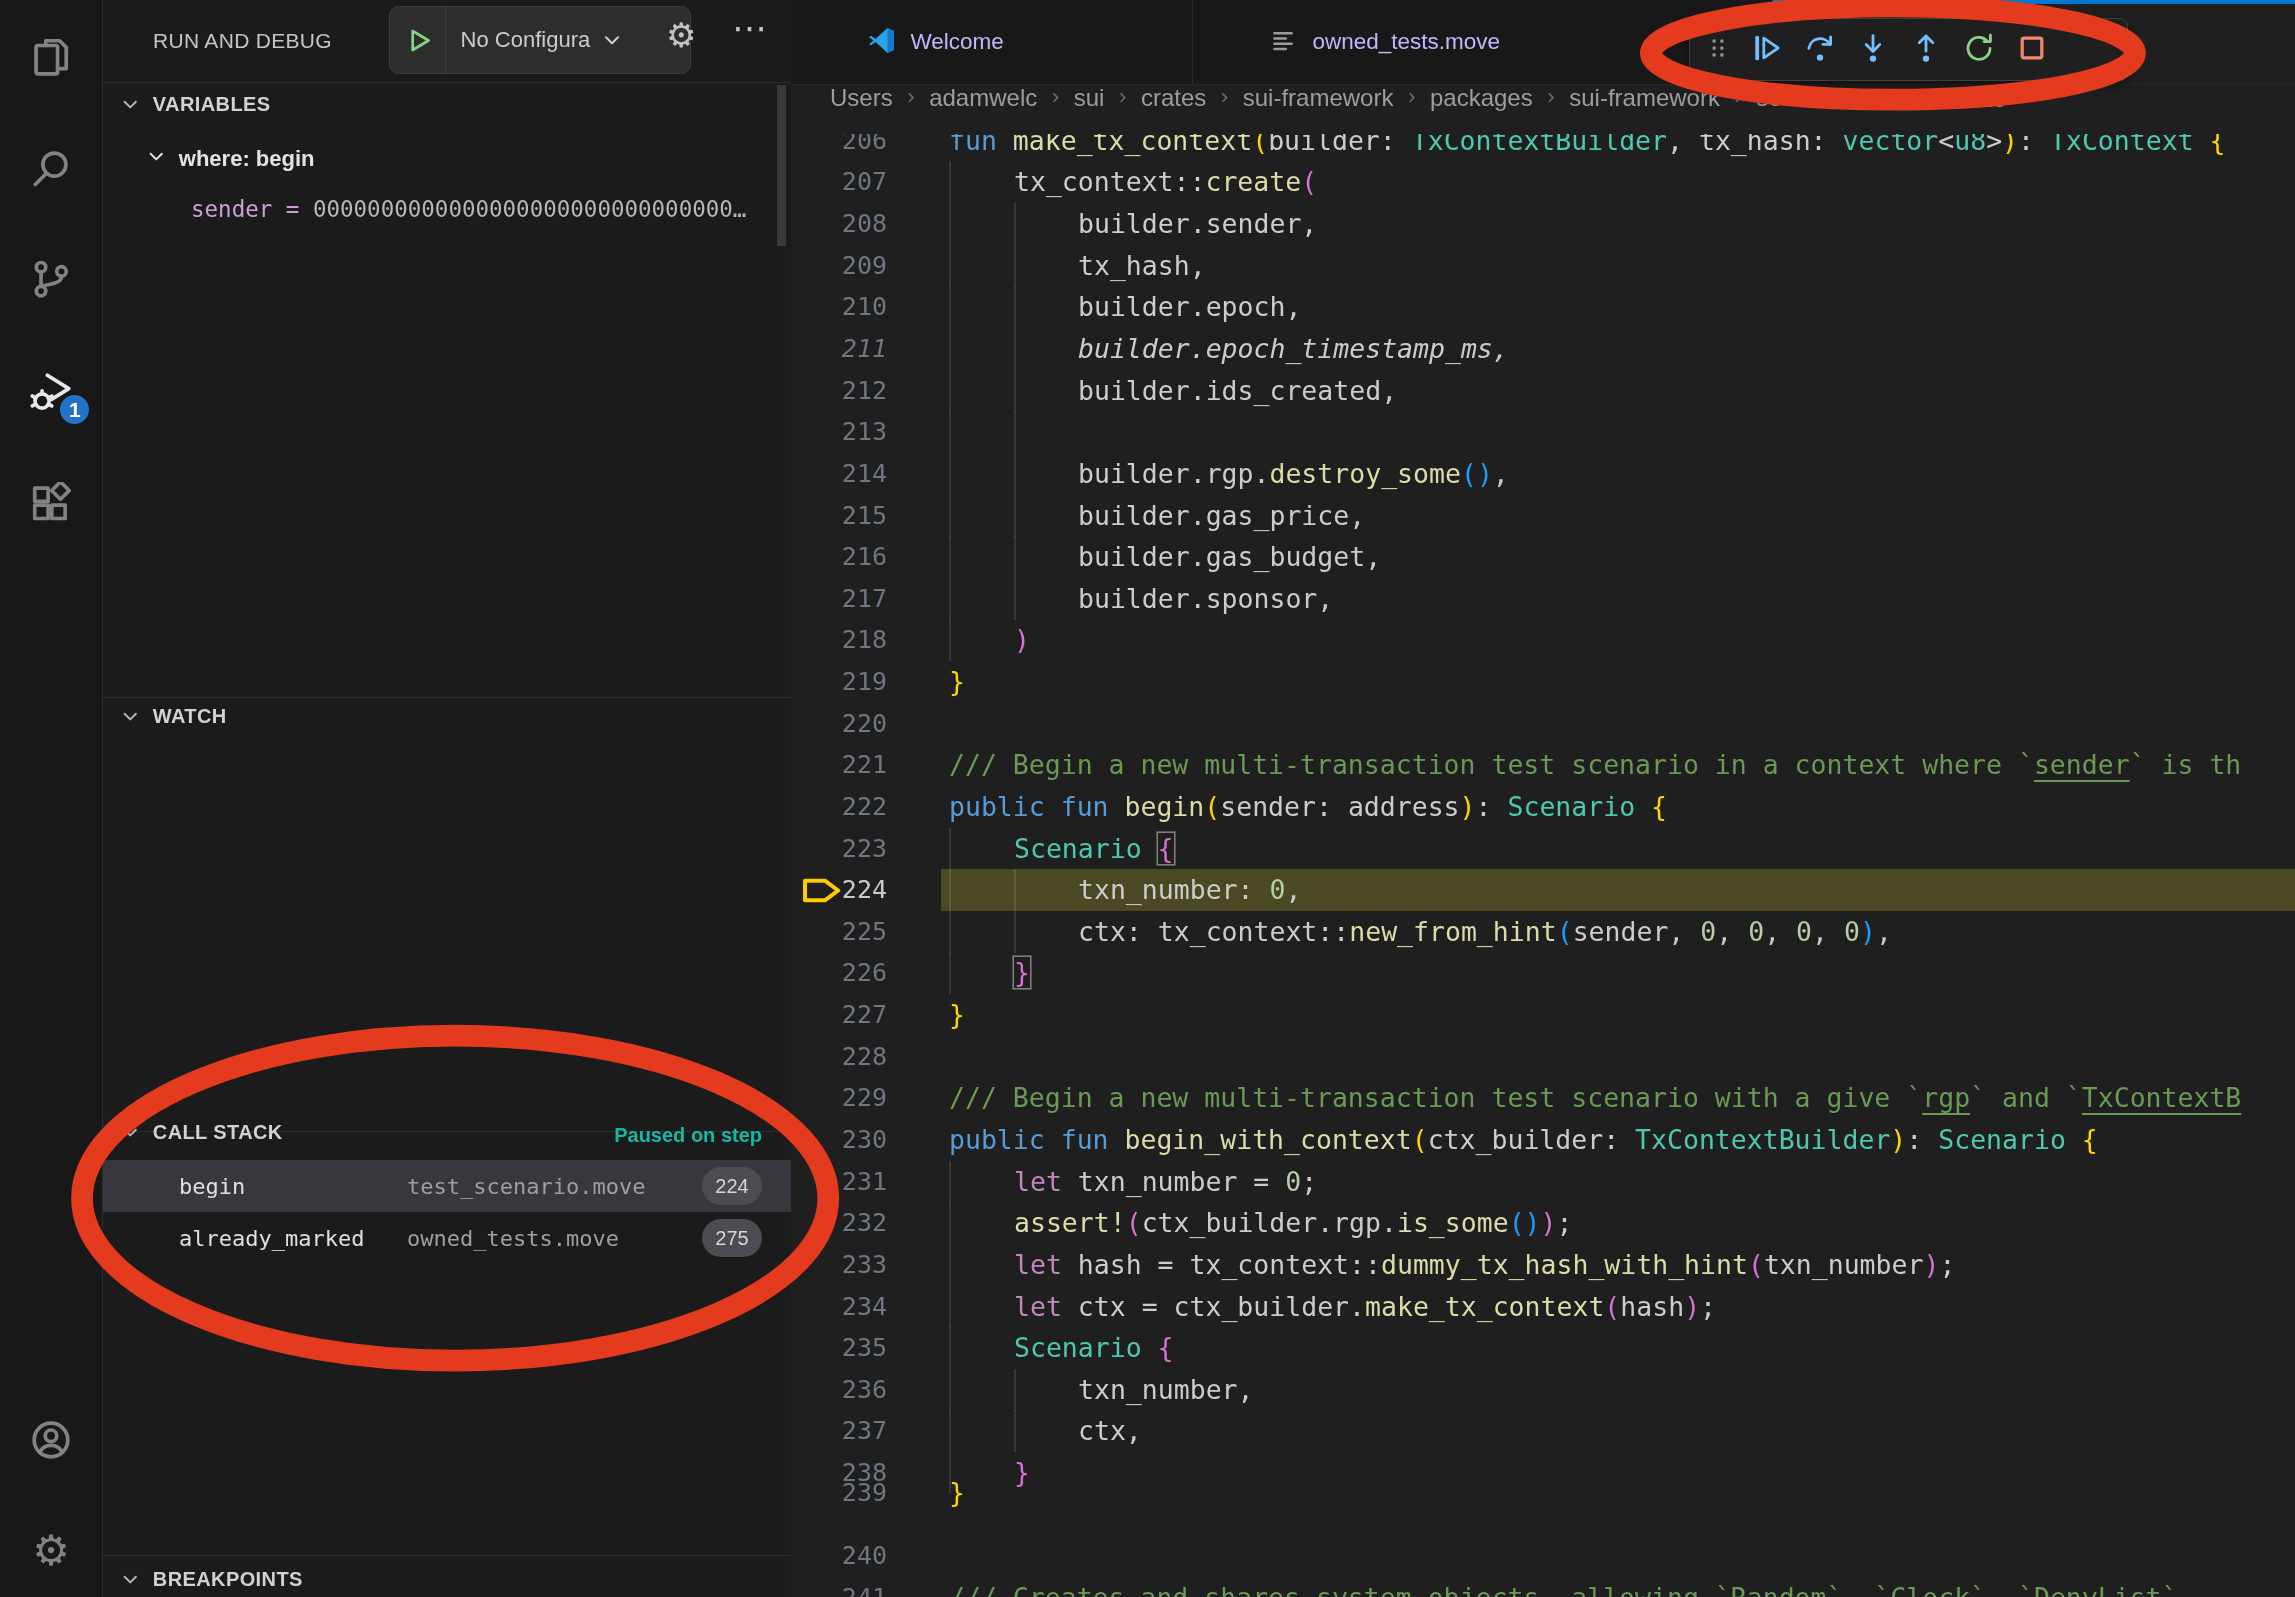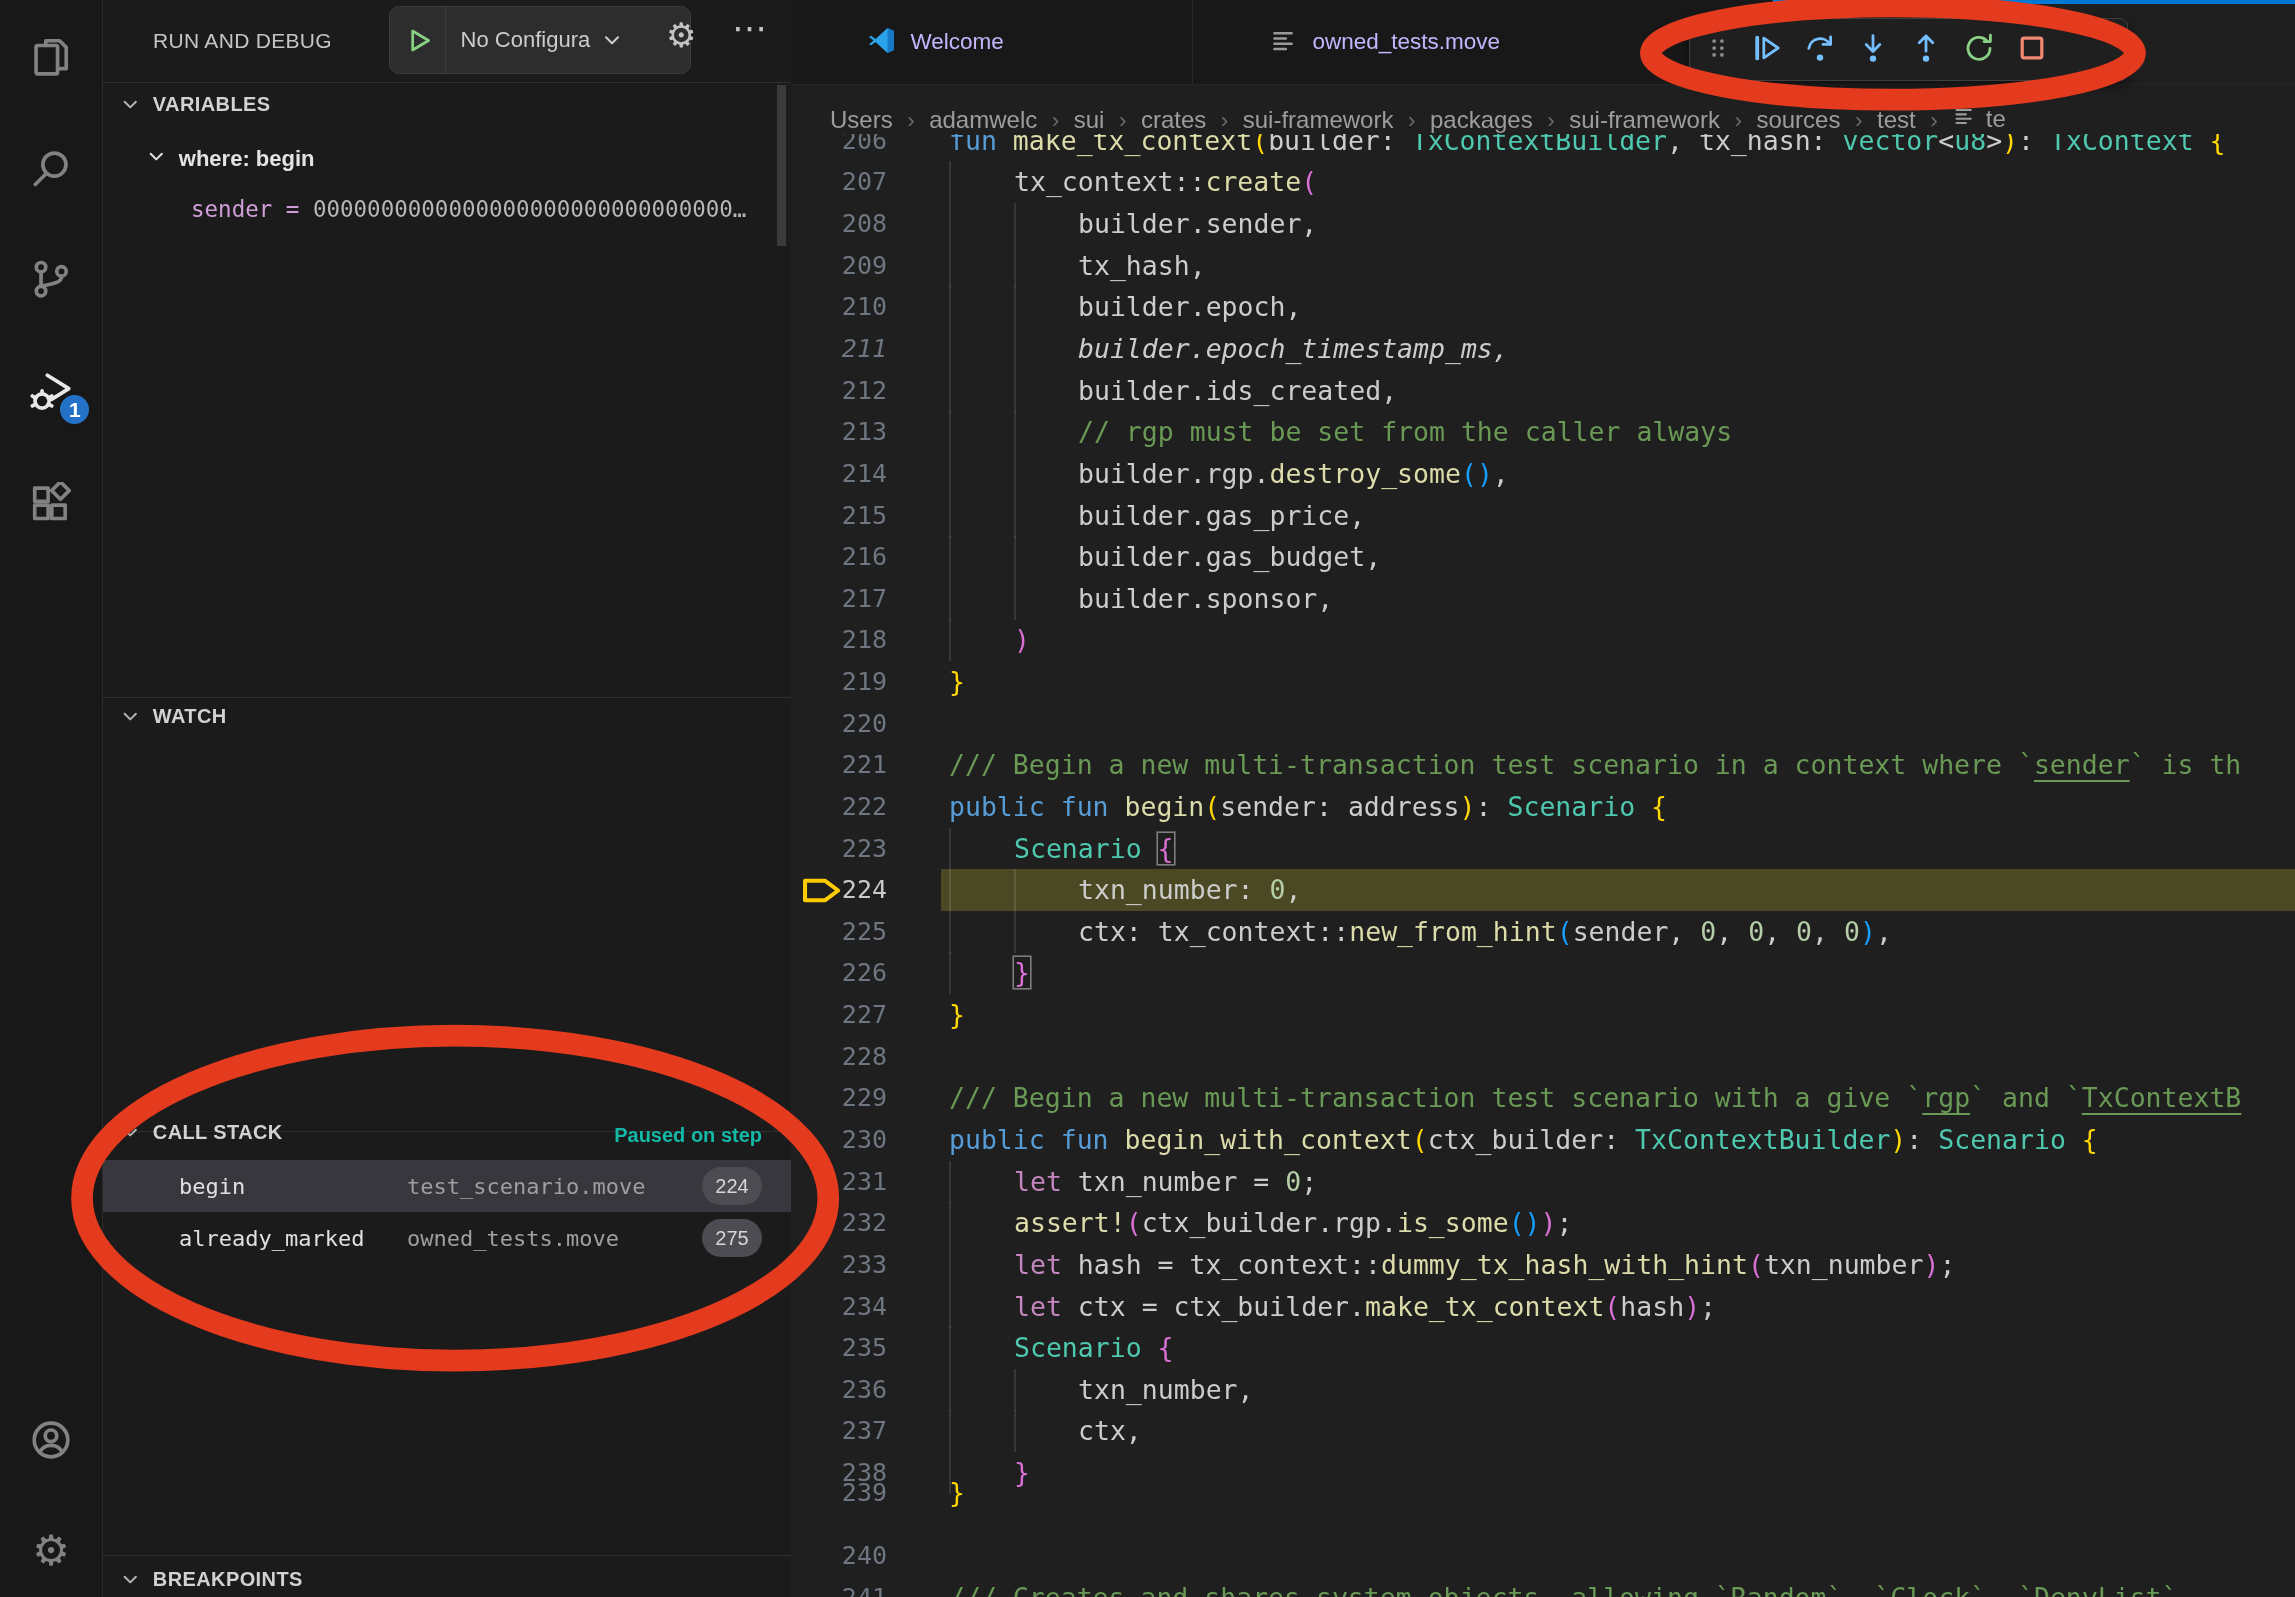--- a/index.html
+++ b/index.html
@@ -46,21 +46,21 @@
   .sb-scroll{position:absolute;left:674px;top:85px;width:8.8px;height:161px;background:#3a3a3a;}
   
   #tabbar{position:absolute;left:791px;top:0;width:1504px;height:84px;background:#181818;
           border-bottom:0.8px solid #252525;z-index:4;}
   .tab{position:absolute;top:0;height:84px;display:flex;align-items:center;padding-left:76px;
        box-sizing:border-box;background:#181818;border-right:0.8px solid #2b2b2b;}
   .tab.active{background:#1f1f1f;border-top:4px solid #0078d4;}
   .tab-label{font-size:22.5px;color:#c4b5fd;margin-left:14.5px;white-space:nowrap;}
   .tab.active .tab-label{color:#ffffff;}
   #crumbs{position:absolute;left:791px;top:84px;width:1504px;height:50px;background:#1f1f1f;
-          display:flex;align-items:flex-end;padding-left:39px;box-sizing:border-box;z-index:3;
+          display:flex;align-items:flex-start;padding-left:39px;box-sizing:border-box;z-index:3;
           font-size:24px;color:#9d9d9d;white-space:nowrap;overflow:hidden;}
   .crumb-sep{color:#6b6b6b;margin:0 14.5px;font-size:22.5px;}
   .crumb-file{display:flex;align-items:center;gap:9.7px;color:#9d9d9d;}
   
   #dtoolbar{position:absolute;left:1689px;top:17.7px;width:439px;height:63px;background:#1f1f1f;
             border:0.8px solid #3f3f3f;border-radius:8px;box-shadow:0 4px 11.3px rgba(0,0,0,.55);
             display:flex;align-items:center;padding:0 16px;box-sizing:border-box;gap:21px;z-index:5;}
   .dt-btn{display:flex;align-items:center;justify-content:center;}
   .dt-continue,.dt-step-over,.dt-step-into,.dt-step-out{color:#75beff;}
   .dt-restart{color:#89d185;}
@@ -258,21 +258,20 @@
       <div class="crow" style="top: 370px;">
         <span class="lnum">212</span>
         <span class="guide" style="left: 158px;"></span>
         <span class="guide" style="left: 223px;"></span>
         <span class="ctext" style="left: 287px;"><span class="c-v">builder.ids_created,</span></span>
       </div>
       <div class="crow" style="top: 411px;">
         <span class="lnum">213</span>
         <span class="guide" style="left: 158px;"></span>
         <span class="guide" style="left: 223px;"></span>
-        <span class="ctext" style="left: 287px;"><span class="c-com">// rgp must be set from the caller always</span></span>
       </div>
       <div class="crow" style="top: 453px;">
         <span class="lnum">214</span>
         <span class="guide" style="left: 158px;"></span>
         <span class="guide" style="left: 223px;"></span>
         <span class="ctext" style="left: 287px;"><span class="c-v">builder.rgp.</span><span class="c-fn">destroy_some</span><span class="c-p3">(</span><span class="c-p3">)</span><span class="c-v">,</span></span>
       </div>
       <div class="crow" style="top: 495px;">
         <span class="lnum">215</span>
         <span class="guide" style="left: 158px;"></span>

